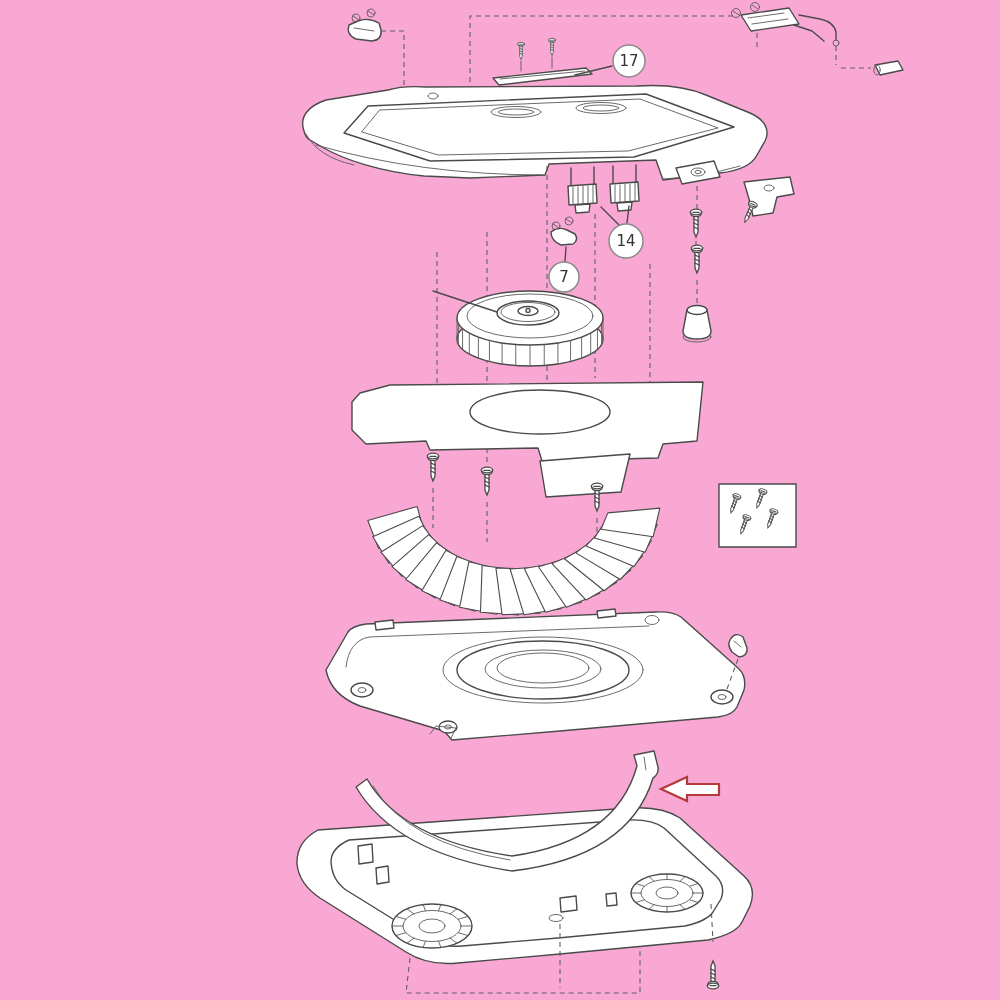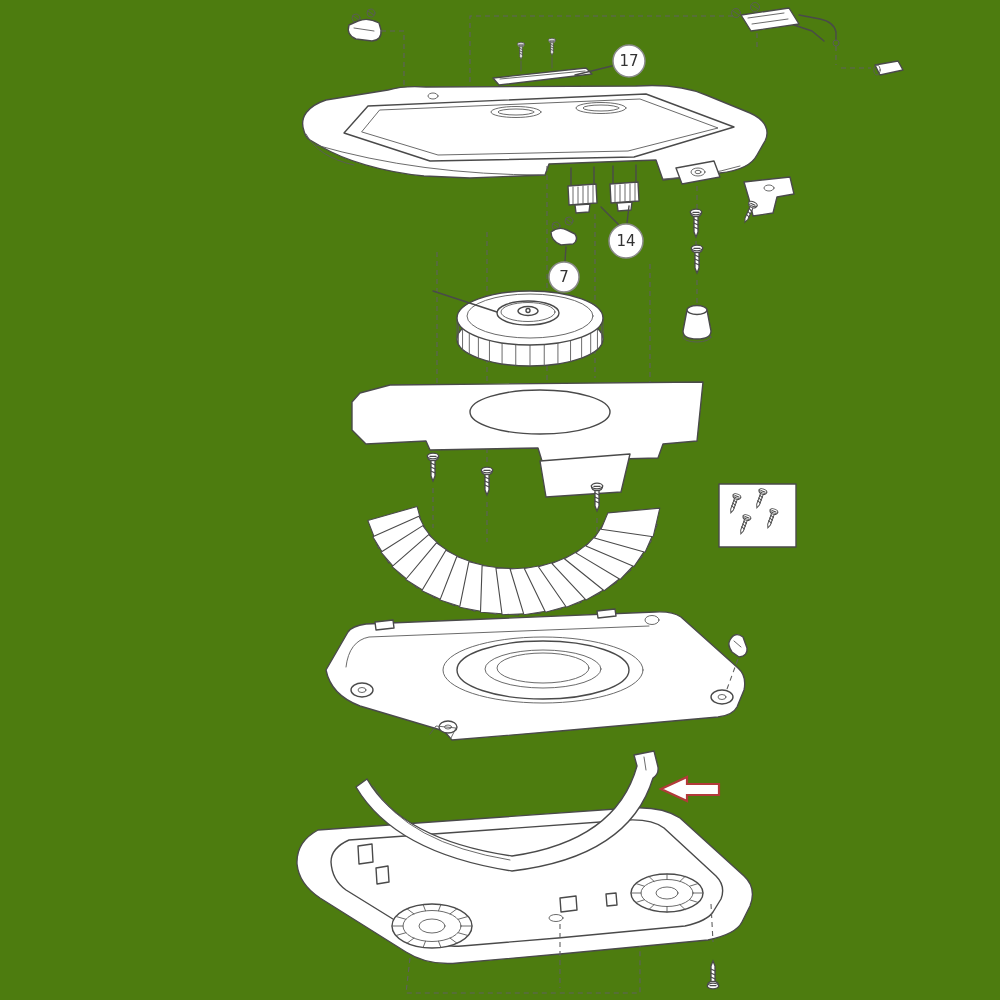--- a/index.html
+++ b/index.html
@@ -1,16 +1,16 @@
 <!DOCTYPE html>
 <html><head>
 <meta charset="utf-8">
 <style>
   html,body{margin:0;padding:0;background:#ffffff;}
-  .frame{width:1000px;height:1000px;background:#4d7c0f;overflow:hidden;position:relative;
+  .frame{width:1000px;height:1000px;background:#f9a8d4;overflow:hidden;position:relative;
          font-family:"DejaVu Sans",sans-serif;}
   svg{display:block}
   .ln{fill:none;stroke:#4a4a4a;stroke-width:1.4;stroke-linejoin:round;stroke-linecap:round}
   .fw{fill:#ffffff;stroke:#4a4a4a;stroke-width:1.4;stroke-linejoin:round}
   .thin{fill:none;stroke:#5a5a5a;stroke-width:0.9;stroke-linejoin:round;stroke-linecap:round}
   .dash{fill:none;stroke:#606060;stroke-width:1.1;stroke-dasharray:5 4}
   .fin{fill:#ffffff;stroke:#4a4a4a;stroke-width:1.1;stroke-linejoin:round}
   .screw{fill:#ffffff;stroke:#4a4a4a;stroke-width:1.3;stroke-linecap:round}
   .co circle{fill:#ffffff;stroke:#8a8a8a;stroke-width:1.5}
   .co text{font:15px "DejaVu Sans",sans-serif;fill:#333;text-anchor:middle}

